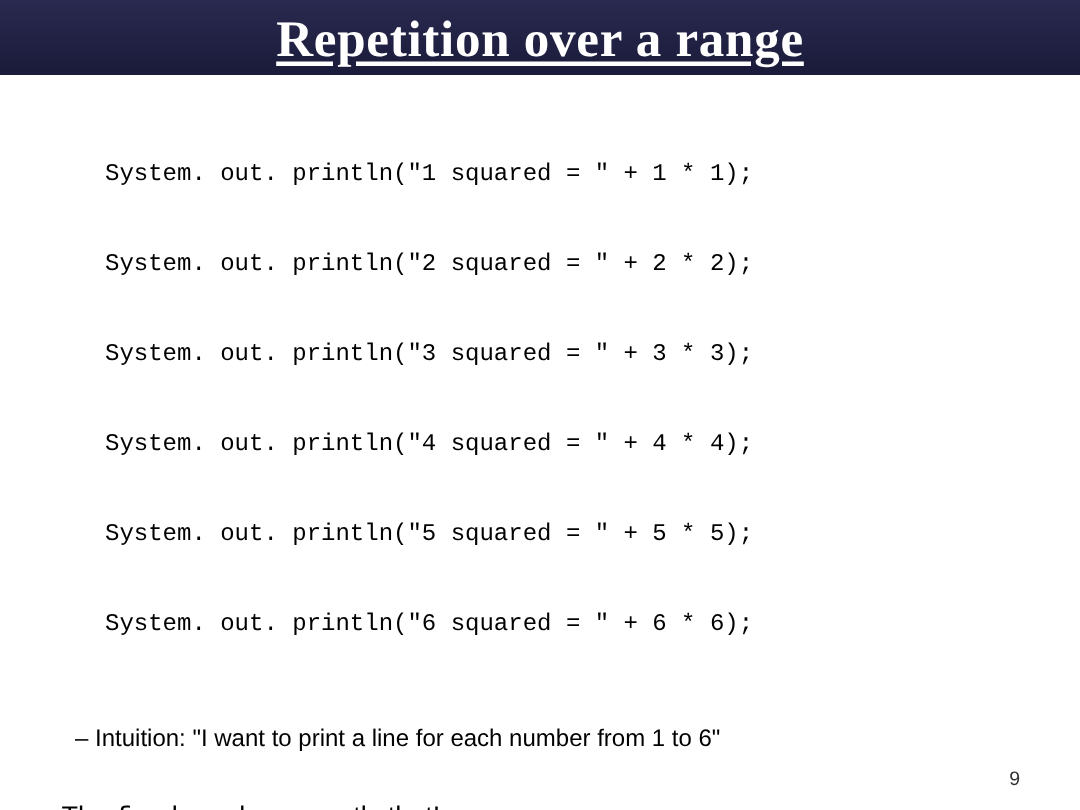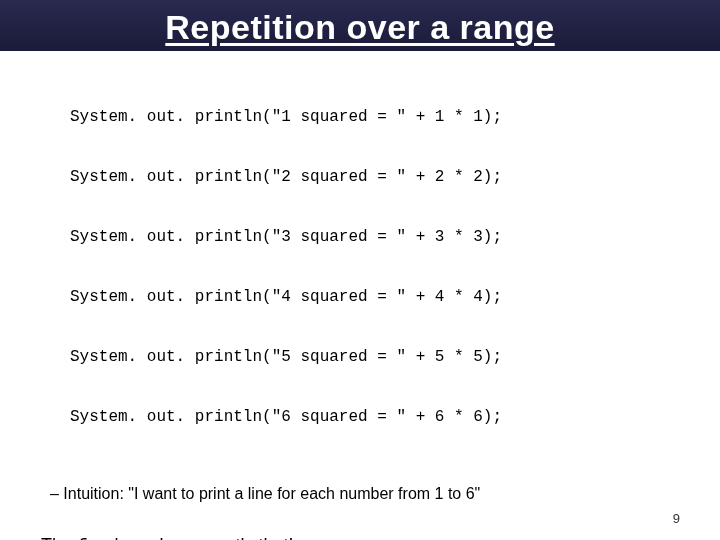--- a/index.html
+++ b/index.html
@@ -11,21 +11,21 @@
       overflow: hidden;
       position: relative;
     }
     .header {
       background: linear-gradient(to bottom, #2a2a50, #1a1a3a);
       width: 100%;
       padding: 8px 0 4px 0;
       text-align: center;
     }
     .title {
-      font-family: Liberation Sans, sans-serif;
+      font-family: Liberation Serif, serif;
       font-size: 34px;
       font-weight: bold;
       color: #fff;
       text-decoration: underline;
       text-decoration-thickness: 3px;
       text-underline-offset: 4px;
       letter-spacing: 0.5px;
     }
     .content {
       padding: 10px 0 0 0;

